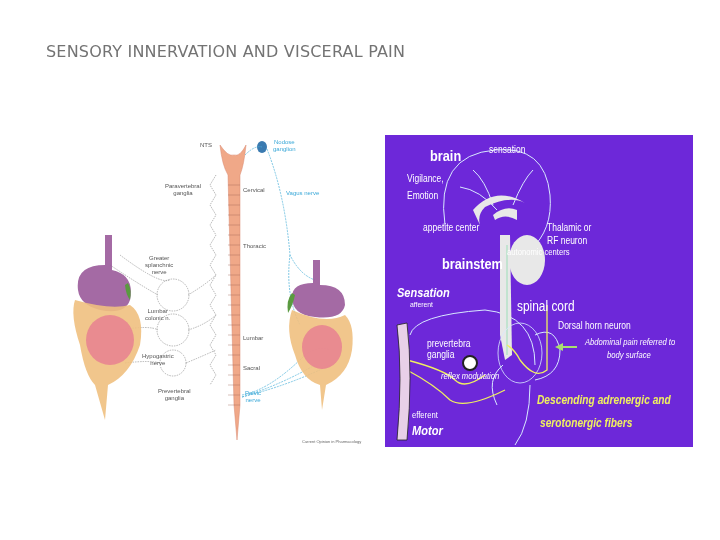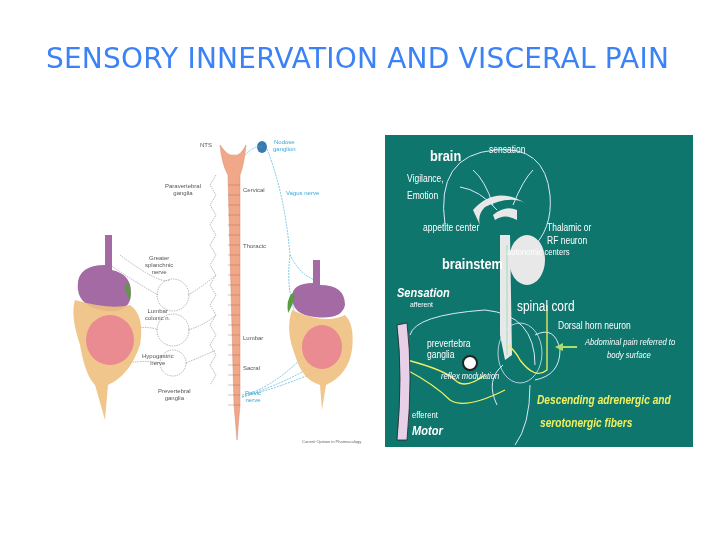--- a/index.html
+++ b/index.html
@@ -1,23 +1,23 @@
 <!DOCTYPE html>
 <html><head>
 <meta charset="utf-8">
 <style>
   html,body{margin:0;padding:0;background:#fff;}
   body{width:720px;height:540px;position:relative;overflow:hidden;font-family:"DejaVu Sans",sans-serif;}
-  .title{position:absolute;left:46px;top:42px;font-size:28px;color:#3b82f6;letter-spacing:0.2px;font-family:"DejaVu Sans",sans-serif;}
+  .title{position:absolute;left:46px;top:42px;font-size:16px;color:#737373;letter-spacing:0.2px;font-family:"DejaVu Sans",sans-serif;}
   .fig-left{position:absolute;left:30px;top:135px;width:340px;height:315px;}
   .fig-left svg{position:absolute;left:0;top:0;}
   .lbl{position:absolute;font-size:6px;color:#555;line-height:7px;text-align:center;font-family:"Liberation Sans",sans-serif;}
   .lbl.blue{color:#3aa8d8;}
   .credit{position:absolute;font-size:4px;color:#666;font-family:"Liberation Sans",sans-serif;}
-  .fig-right{position:absolute;left:385px;top:135px;width:308px;height:312px;background:#0f766e;overflow:hidden;}
+  .fig-right{position:absolute;left:385px;top:135px;width:308px;height:312px;background:#6d28d9;overflow:hidden;}
   .fig-right svg{position:absolute;left:0;top:0;}
   .rl{position:absolute;color:#fff;font-family:"Liberation Sans",sans-serif;white-space:nowrap;}
   .rl.big{font-size:15px;font-weight:bold;transform:scaleX(0.85);transform-origin:left;}
   .rl.med{font-size:10px;transform:scaleX(0.85);transform-origin:left;}
   .rl.it{font-style:italic;}
   .rl.yellow{color:#f0f060;font-size:12px;font-style:italic;font-weight:bold;transform:scaleX(0.85);transform-origin:left;}
 </style>
 </head>
 <body>
 

